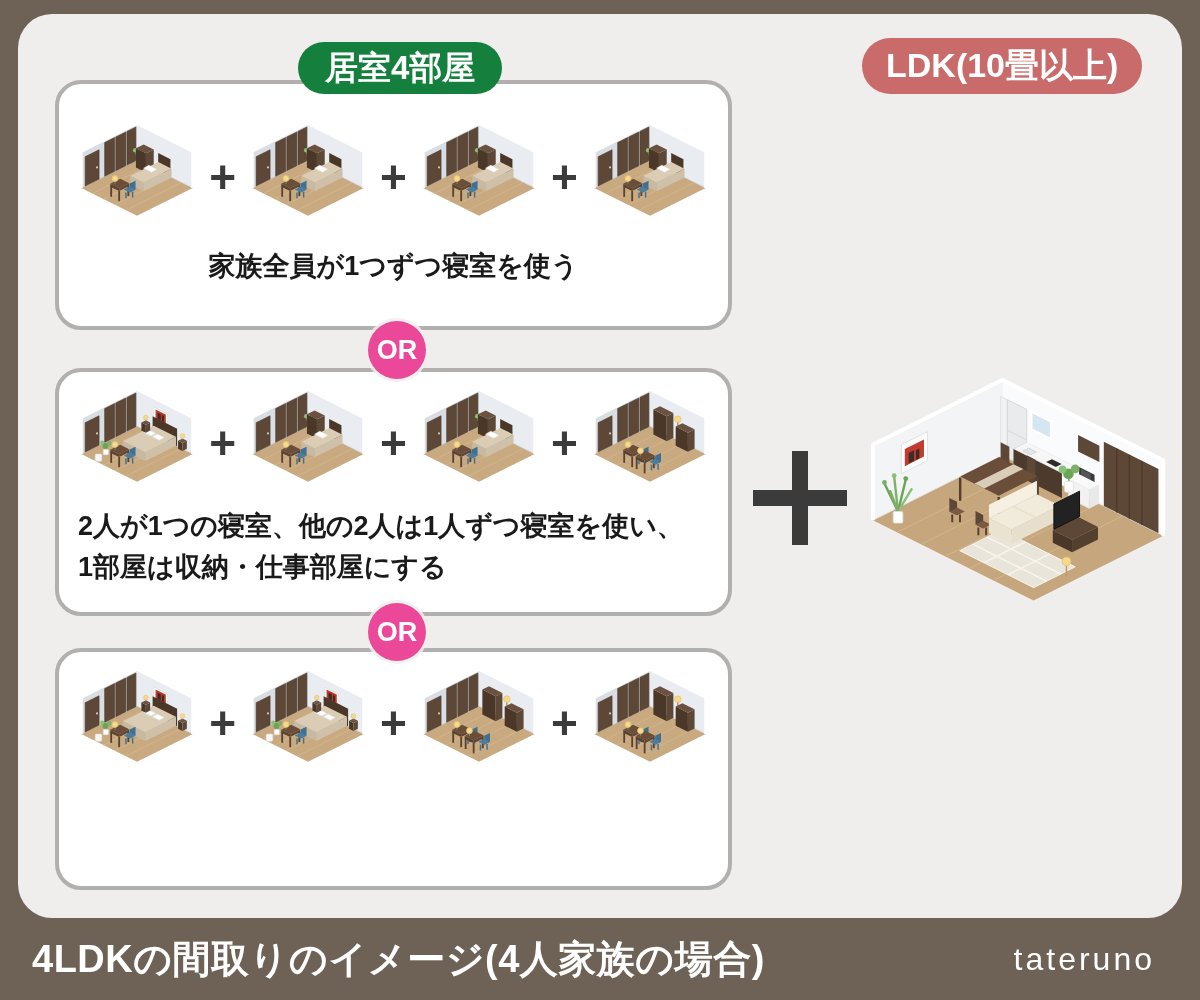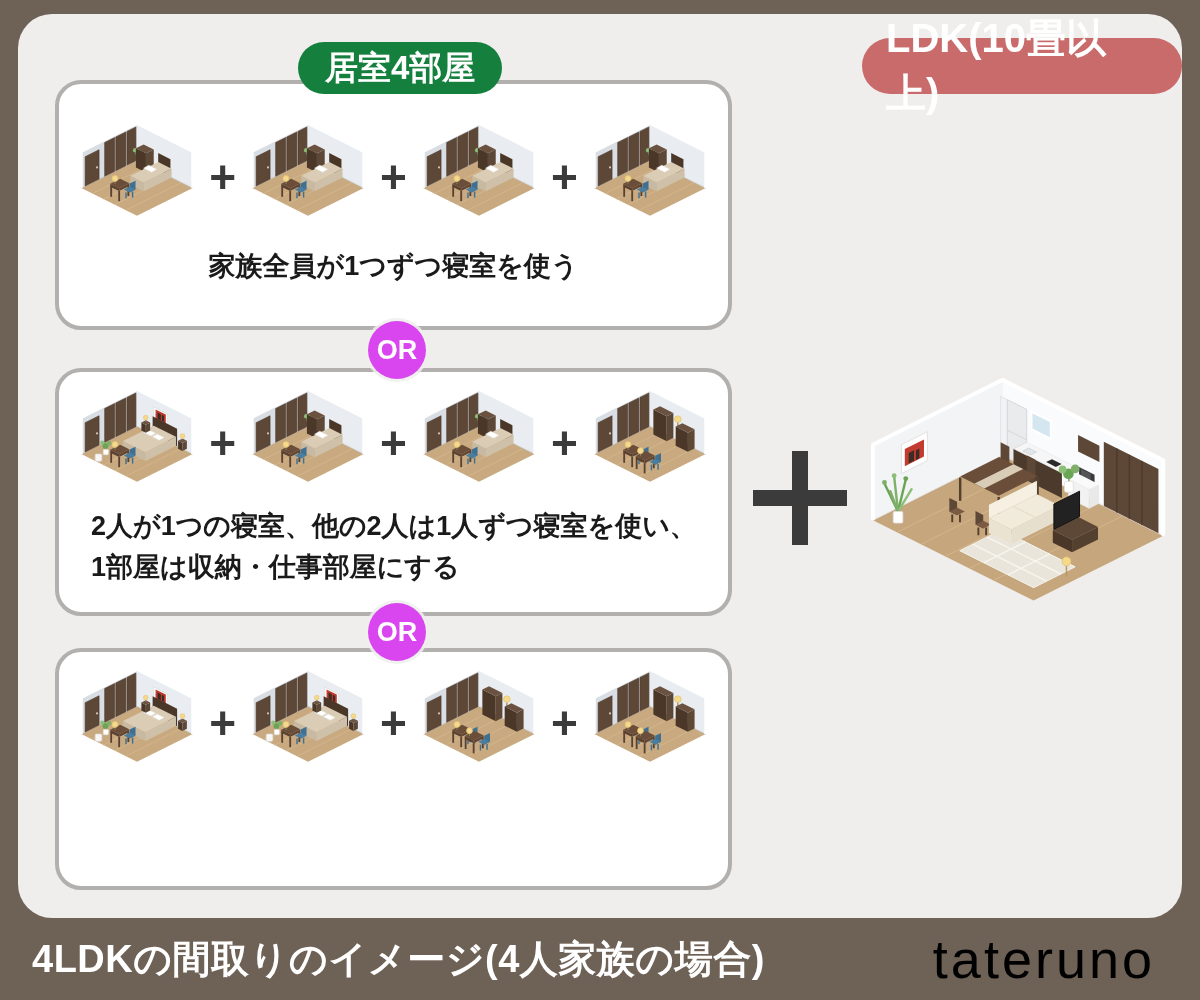--- a/index.html
+++ b/index.html
@@ -1,43 +1,43 @@
 <!DOCTYPE html>
 <html><head>
 <meta charset="utf-8">
 <style>
   html,body{margin:0;padding:0;}
   body{width:1200px;height:1000px;position:relative;font-family:"Liberation Sans","DejaVu Sans",sans-serif;}
   .canvas{position:absolute;inset:0;width:1200px;height:1000px;background:#6e6156;overflow:hidden;}
   .panel{position:absolute;left:18px;top:14px;width:1164px;height:904px;background:#efeeec;border-radius:34px;}
   .badge{position:absolute;display:flex;align-items:center;justify-content:center;color:#fff;font-weight:700;z-index:5;}
   .badge-left{left:280px;top:28px;height:52px;padding:0 27px;border-radius:27px;background:#15803d;font-size:33px;}
-  .badge-right{left:844px;top:24px;height:56px;padding:0 24px;border-radius:28px;background:#c96b6b;font-size:40px;}
+  .badge-right{left:844px;top:24px;height:56px;padding:0 24px;border-radius:28px;background:#c96b6b;font-size:34px;}
   .option-box{position:absolute;left:37px;width:677px;background:#ffffff;border:4px solid #b2b0ae;border-radius:26px;display:flex;flex-direction:column;align-items:center;box-sizing:border-box;}
   .box1{top:66px;height:250px;padding-top:38px;}
   .box2{top:354px;height:248px;padding-top:16px;}
   .box3{top:634px;height:242px;padding-top:16px;}
   .rooms-row{display:flex;align-items:center;justify-content:center;gap:5px;}
   .room{width:132px;height:110px;flex:0 0 auto;}
   .plus{font-size:46px;font-weight:800;color:#3b3b3b;line-height:1;margin:0 1px;}
   .caption{margin:10px 0 0;font-size:27px;font-weight:700;color:#1a1a1a;line-height:1.5;white-space:pre-line;}
   .box1 .caption{text-align:center;margin-top:14px;}
-  .box2 .caption,.box3 .caption{align-self:flex-start;text-align:left;padding-left:32px;margin-top:8px;}
-  .or-badge{position:absolute;left:350px;width:58px;height:58px;border-radius:50%;background:#d946ef;color:#fff;
+  .box2 .caption,.box3 .caption{align-self:flex-start;text-align:left;padding-left:19px;margin-top:8px;}
+  .or-badge{position:absolute;left:350px;width:58px;height:58px;border-radius:50%;background:#ec4899;color:#fff;
             font-size:27px;font-weight:700;display:flex;align-items:center;justify-content:center;z-index:6;
             box-shadow:0 0 0 3px rgba(239,238,236,.85);}
   .or1{top:307px;} .or2{top:589px;}
   .big-plus{position:absolute;left:735px;top:437px;width:94px;height:94px;z-index:4;}
   .big-plus::before{content:"";position:absolute;left:0;top:39px;width:94px;height:16px;background:#3b3b3b;}
   .big-plus::after{content:"";position:absolute;left:39px;top:0;width:16px;height:94px;background:#3b3b3b;}
   .ldk-figure{position:absolute;left:837px;top:361px;width:330px;height:242px;margin:0;}
   .footer{position:absolute;left:0;top:918px;width:1200px;height:82px;display:flex;align-items:center;
           justify-content:space-between;padding:0 45px 0 32px;box-sizing:border-box;}
   .footer h1{margin:0;font-size:38px;font-weight:700;color:#ffffff;letter-spacing:.5px;}
-  .logo{font-size:54px;font-weight:300;color:#000000;letter-spacing:3px;}
+  .logo{font-size:32px;font-weight:300;color:#ffffff;letter-spacing:3px;}
   .hidden-defs{position:absolute;width:0;height:0;overflow:hidden;}
 </style>
 </head>
 <body>
 
 <svg class="hidden-defs" aria-hidden="true">
   <defs>
 
     <g id="room-shell">
       <path d="M14,90 L90,52 L166,90 L90,128 Z" fill="#c9aa80"></path>

